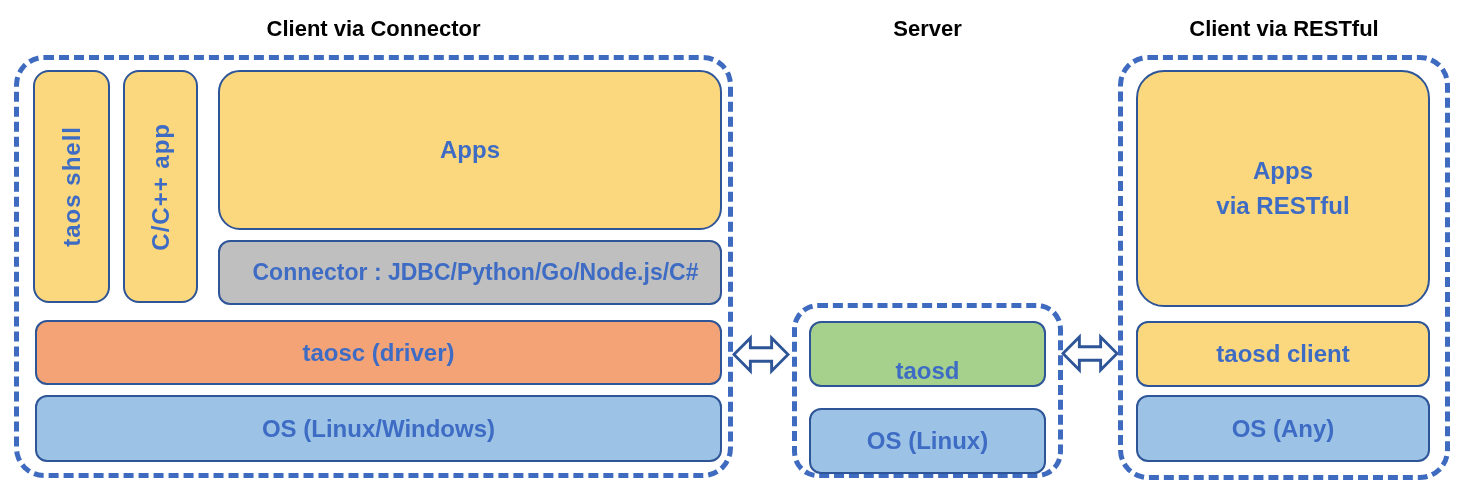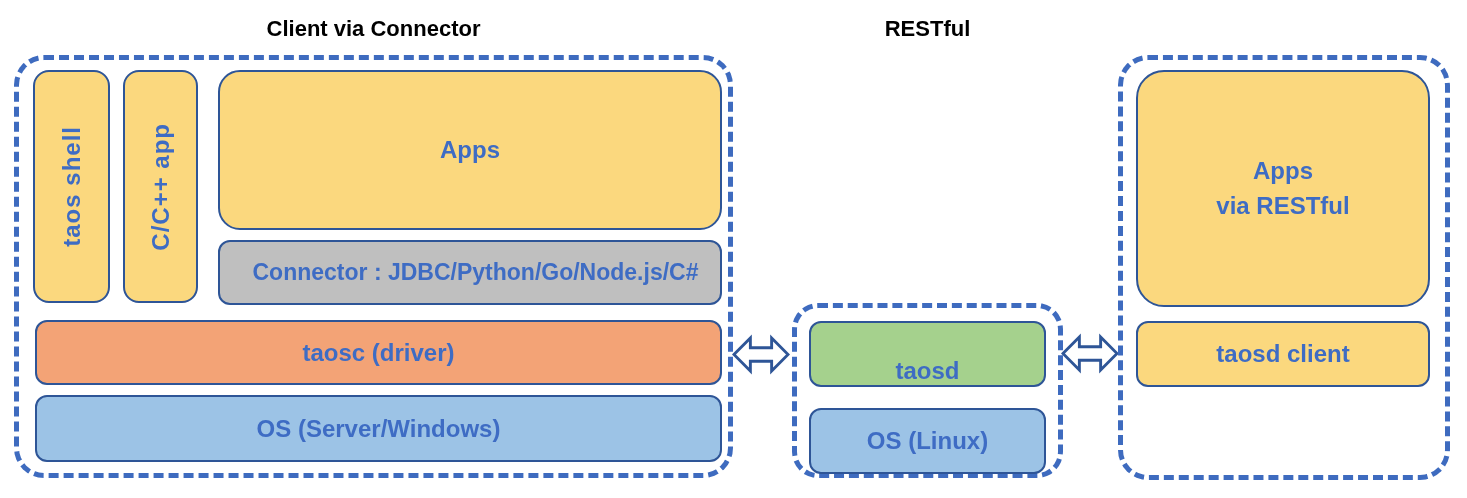--- a/index.html
+++ b/index.html
@@ -64,21 +64,22 @@
   .multiline { white-space: pre-line; line-height: 1.45; }
   .arrow { position: absolute; }
   .arrow svg { display: block; }
 </style>
 </head>
 <body>
 
 <div class="canvas">
 
   <div class="group-title" style="left:14px; width:719px;">Client via Connector</div>
-  <div class="group-title" style="left:792px; width:271px;">RESTful</div>
+  <div class="group-title" style="left:792px; width:271px;">Server</div>
+  <div class="group-title" style="left:1118px; width:332px;">Client via RESTful</div>
 
   <div class="dashed-group" style="left:14px; top:55px; width:719px; height:423px;"></div>
 
   <div class="node yellow r-md" style="left:33px; top:70px; width:77px; height:233px;">
     <span class="vertical-label">taos shell</span>
   </div>
 
   <div class="node yellow r-md" style="left:123px; top:70px; width:75px; height:233px;">
     <span class="vertical-label">C/C++ app</span>
   </div>
@@ -89,21 +90,21 @@
 
   <div class="node gray r-sm label-23" style="left:218px; top:240px; width:504px; height:65px;">
     <span>Connector : JDBC/Python/Go/Node.js/C#</span>
   </div>
 
   <div class="node orange r-sm label-24" style="left:35px; top:320px; width:687px; height:65px;">
     <span>taosc (driver)</span>
   </div>
 
   <div class="node blue r-sm label-24" style="left:35px; top:395px; width:687px; height:67px;">
-    <span>OS (Server/Windows)</span>
+    <span>OS (Linux/Windows)</span>
   </div>
 
   <div class="arrow" style="left:732px; top:331px;">
     <svg width="58" height="47" viewBox="0 0 60 48">
       <polygon points="2,24 19,7 19,17 41,17 41,7 58,24 41,41 41,31 19,31 19,41" fill="#ffffff" stroke="#2E5597" stroke-width="3" stroke-linejoin="miter"></polygon>
     </svg>
   </div>
 
   <div class="dashed-group" style="left:792px; top:303px; width:271px; height:175px; border-radius:26px;"></div>
 
@@ -125,14 +126,17 @@
 
   <div class="node yellow label-24 multiline" style="left:1136px; top:70px; width:294px; height:237px; border-radius:28px;">
     <span class="multiline">Apps
 via RESTful</span>
   </div>
 
   <div class="node yellow r-sm label-24" style="left:1136px; top:321px; width:294px; height:66px;">
     <span>taosd client</span>
   </div>
 
+  <div class="node blue r-sm label-24" style="left:1136px; top:395px; width:294px; height:67px;">
+    <span>OS (Any)</span>
+  </div>
 
 </div>
 
 </body></html>

